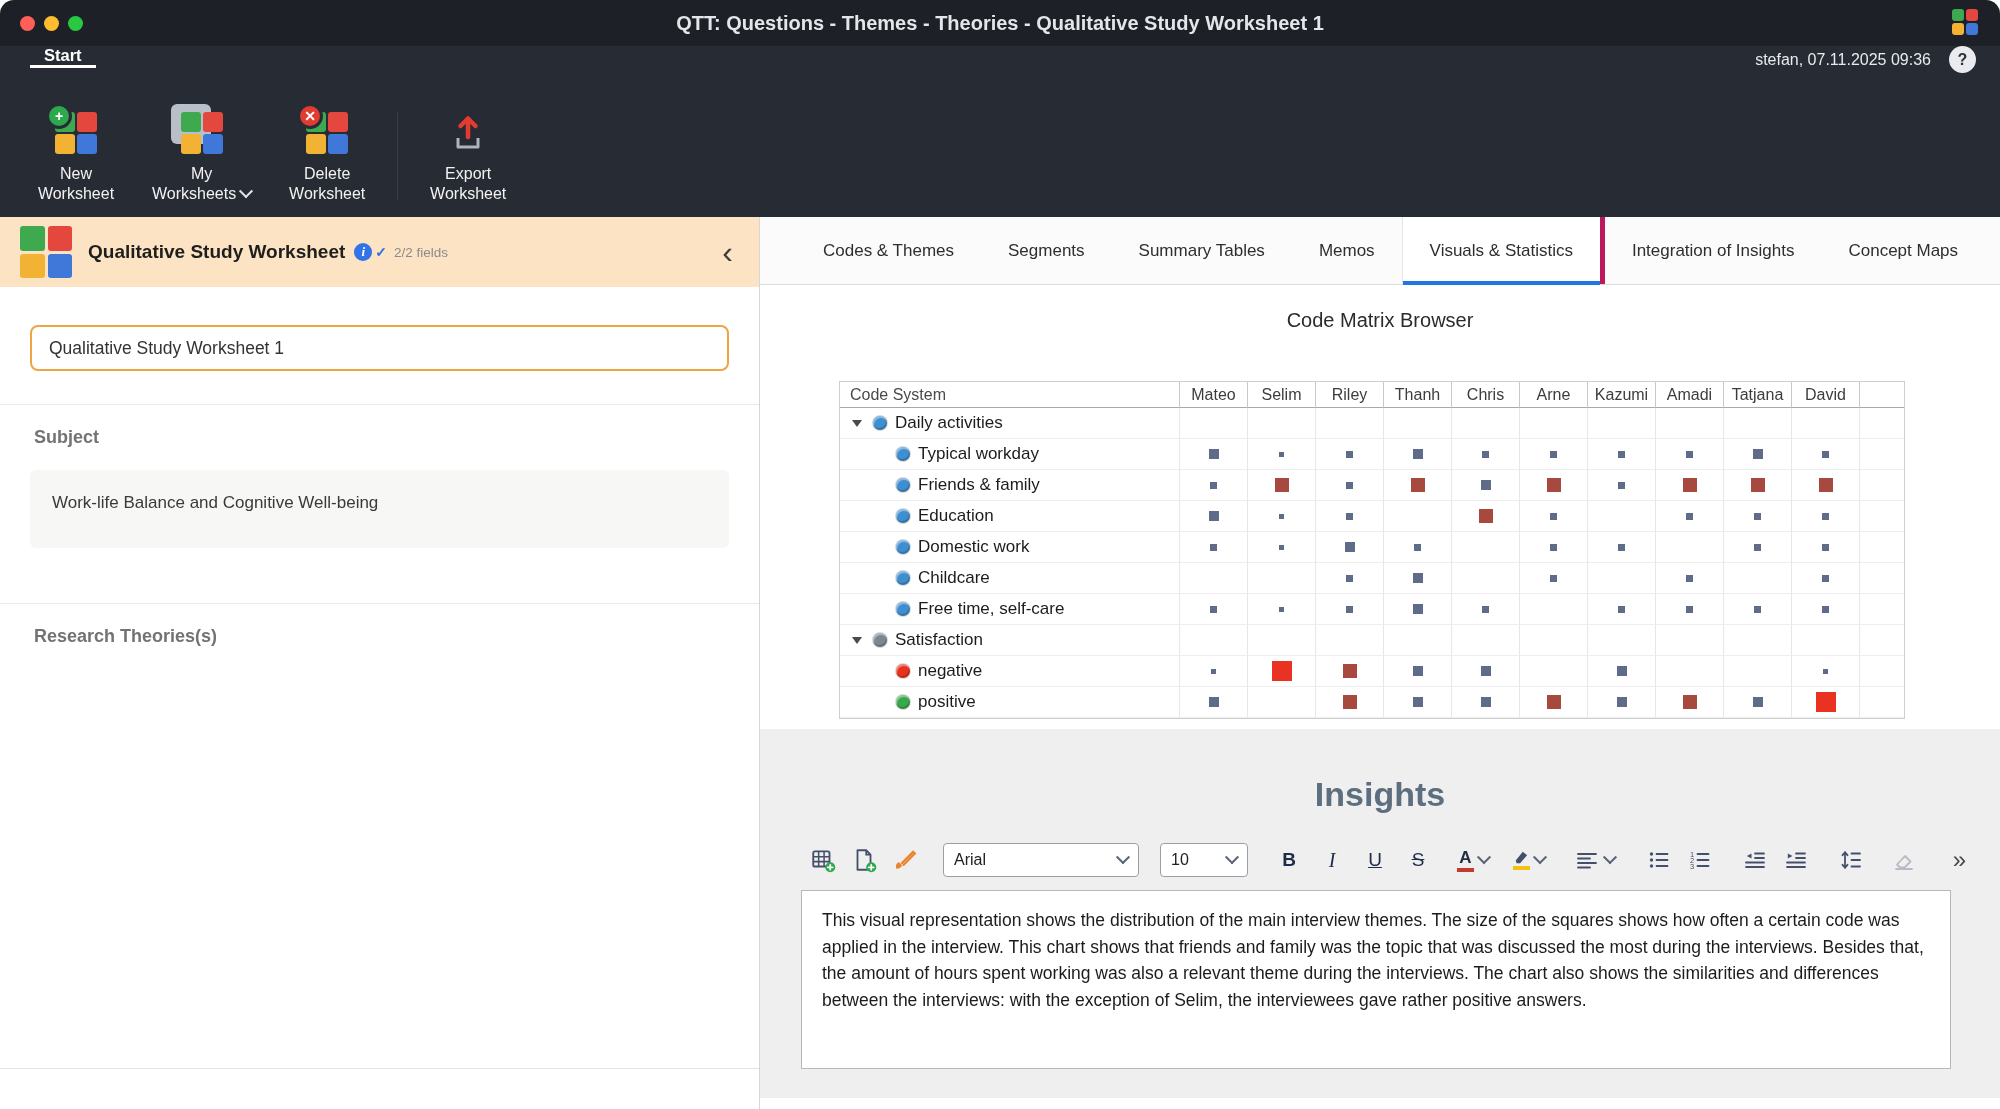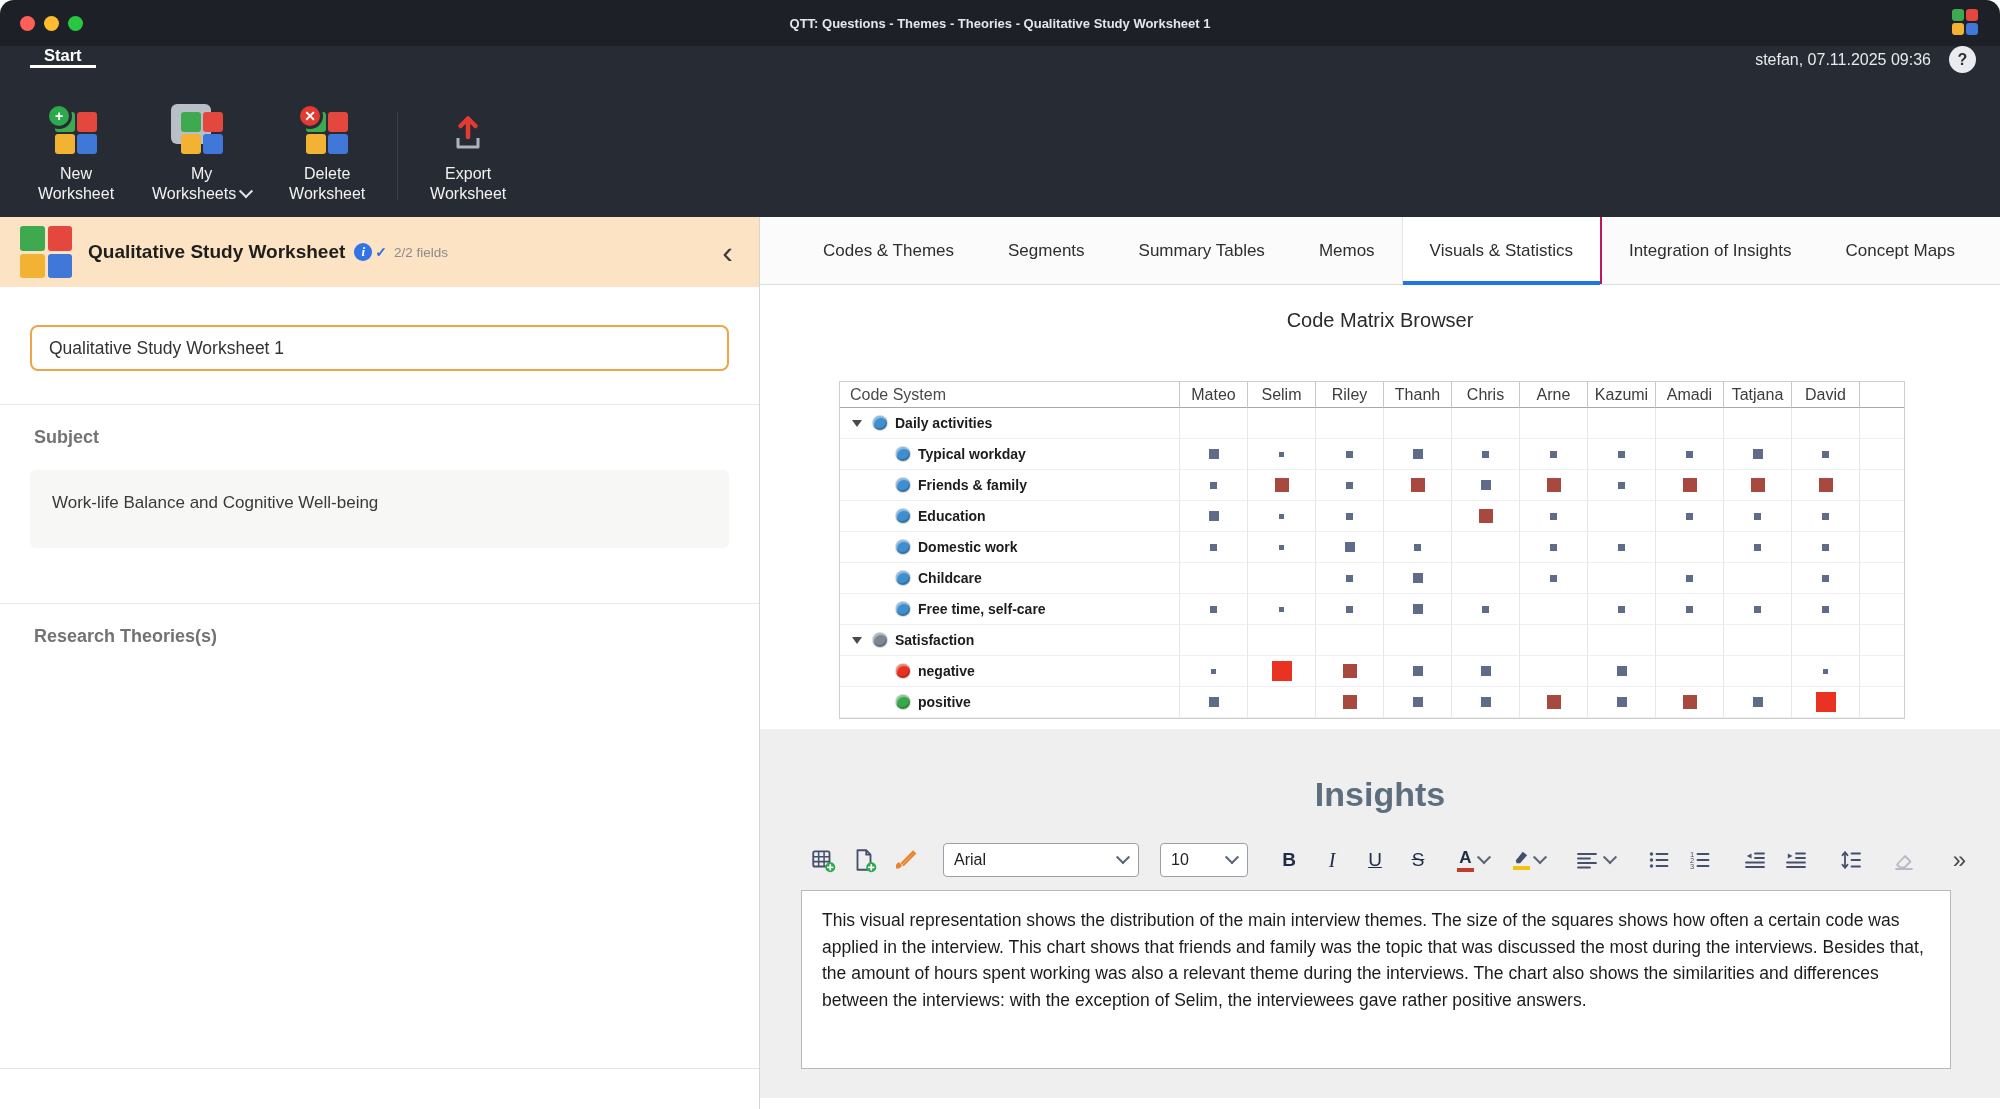--- a/index.html
+++ b/index.html
@@ -4,21 +4,21 @@
 <style>
   html,body{margin:0;padding:0;width:2000px;height:1109px;overflow:hidden;background:#ffffff;
     font-family:"Liberation Sans",sans-serif;-webkit-font-smoothing:antialiased;}
   .window{width:2000px;height:1109px;border-radius:14px 14px 0 0;overflow:hidden;background:#fff;position:relative;}
 
   
   .titlebar{height:46px;background:#1d2027;display:flex;align-items:center;position:relative;}
   .lights{display:flex;gap:9px;margin-left:20px;}
   .light{width:15px;height:15px;border-radius:50%;}
   .light.red{background:#ff5f57}.light.yellow{background:#febc2e}.light.green{background:#28c840}
-  .win-title{position:absolute;left:0;right:0;text-align:center;color:#e4e6ea;font-size:13px;font-weight:700;}
+  .win-title{position:absolute;left:0;right:0;text-align:center;color:#e4e6ea;font-size:20px;font-weight:700;}
   .titlebar .app-ic{position:absolute;right:22px;top:9px;}
 
   
   .puzzle{display:grid;grid-template-columns:1fr 1fr;grid-template-rows:1fr 1fr;gap:2px;}
   .puzzle i{display:block;border-radius:3px;}
   .puzzle i:nth-child(1){background:#3fa94f}.puzzle i:nth-child(2){background:#e4473d}
   .puzzle i:nth-child(3){background:#f2b234}.puzzle i:nth-child(4){background:#3f78d8}
   .pz26{width:26px;height:26px}.pz42{width:42px;height:42px}.pz52{width:52px;height:52px;gap:3px}
 
   
@@ -70,40 +70,40 @@
   .lp-section.bordered{border-bottom:1px solid #e9e9e9;}
   .lp-label{font-size:18px;font-weight:700;color:#737373;margin:6px 4px 22px;}
   .lp-box{background:#f7f7f5;border-radius:6px;padding:20px 22px;font-size:17px;color:#3a3a3a;line-height:25px;box-sizing:border-box;}
   .lp-box.one{min-height:78px;}
   .lp-box.two{min-height:90px;}
 
   
   .tabbar{height:68px;background:#fbfbfb;border-bottom:1px solid #dcdcdc;display:flex;align-items:stretch;
     padding-left:36px;box-sizing:border-box;}
   .tab{display:flex;align-items:center;padding:0 27px;font-size:17px;color:#2e2e2e;position:relative;white-space:nowrap;}
-  .tab.active{background:#ffffff;border-left:1px solid #e4e4e4;border-right:2px solid #be185d;}
+  .tab.active{background:#ffffff;border-left:1px solid #e4e4e4;border-right:5px solid #be185d;}
   .tab.active::after{content:"";position:absolute;left:0;right:0;bottom:-1px;height:4px;background:#1e78e0;}
 
   
   .matrix-area{height:444px;background:#fff;position:relative;}
   .matrix-title{padding-top:24px;text-align:center;font-size:20px;color:#2b2b2b;}
   .matrix{position:absolute;left:79px;top:96px;width:1064px;display:grid;background:#fff;
     border:1px solid #cfcfcf;box-sizing:content-box;}
   .mcell{display:flex;align-items:center;justify-content:center;border-right:1px solid #e7e7e7;
     border-bottom:1px solid #efefef;height:31px;box-sizing:border-box;}
   .mhead{height:26px;font-size:16px;color:#3d3d3d;border-bottom:1px solid #a9a9a9;border-right:1px solid #c9c9c9;}
   .mcorner{justify-content:flex-start;padding-left:10px;color:#4a4a4a;}
   .mfill{border-right:none;}
   .mtree{justify-content:flex-start;gap:8px;padding-left:56px;}
   .mtree.parent{padding-left:12px;}
   .chevdown{width:0;height:0;border-left:5.5px solid transparent;border-right:5.5px solid transparent;
     border-top:7px solid #4a4a4a;margin-right:3px;flex:none;}
   .codeicon{width:14px;height:14px;border-radius:50%;flex:none;
     box-shadow:inset -1px -2px 0 rgba(0,0,0,.18), inset 1px 2px 0 rgba(255,255,255,.4), 0 0 0 1px rgba(0,0,0,.15);}
-  .mlabel{font-size:14px;color:#1c1c1c;white-space:nowrap;font-weight:bold;}
+  .mlabel{font-size:17px;color:#1c1c1c;white-space:nowrap;}
   .sq{display:block;flex:none;}
 
   
   .insights{height:369px;background:#efeff0;overflow:hidden;}
   .insights-title{padding-top:46px;text-align:center;font-size:34px;font-weight:700;color:#5d6e7f;}
   .editor-toolbar{display:flex;align-items:center;gap:15px;margin:26px 30px 0 50px;height:40px;}
   .tico{width:26px;height:26px;display:flex;align-items:center;justify-content:center;flex:none;}
   .tsel{height:34px;background:#fff;border:1px solid #9aa0a8;border-radius:4px;display:flex;align-items:center;
     justify-content:space-between;padding:0 10px;font-size:16px;color:#222;box-sizing:border-box;flex:none;}
   .tsel.font{width:196px;margin-left:10px;}

